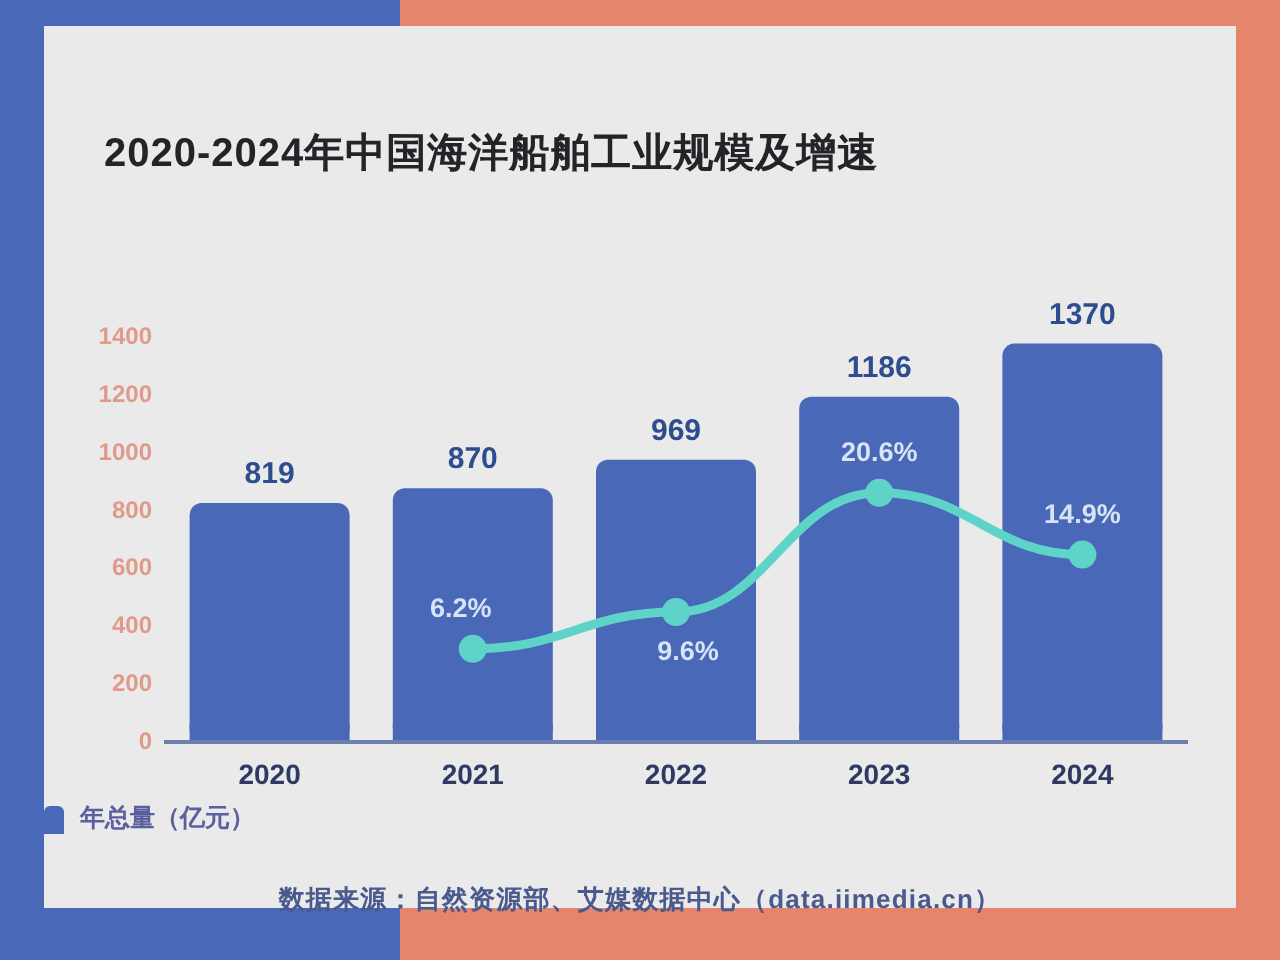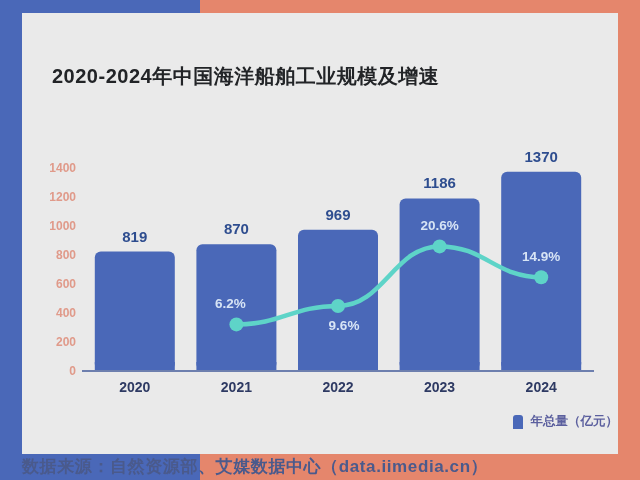--- a/index.html
+++ b/index.html
@@ -56,24 +56,24 @@
     left: 0;
     top: 0;
     width: 596px;
     height: 441px;
   }
   .plot svg { display: block; }
 
   .legend {
     position: absolute;
     left: 0;
-    top: 400px;
+    top: 388px;
     width: 596px;
     display: flex;
-    justify-content: flex-end;
+    justify-content: space-between;
     align-items: center;
     gap: 54px;
     font-family: Liberation Serif, serif;
   }
   .legend-item {
     display: flex;
     align-items: center;
     gap: 8px;
   }
   .legend-label {
@@ -106,24 +106,24 @@
     left: 12px; top: 1px;
     width: 10px; height: 10px;
     border-radius: 50%;
     background: #5ed4c8;
     display: block;
   }
 
   .source {
     position: absolute;
     left: 0;
-    top: 442px;
+    top: 428px;
     width: 596px;
-    text-align: left;
-    font-size: 17px;
+    text-align: center;
+    font-size: 13px;
     font-weight: bold;
     color: #4a5a8c;
     letter-spacing: 0.6px;
     white-space: nowrap;
   }
 </style>
 </head>
 <body>
 
 <div id="root">

